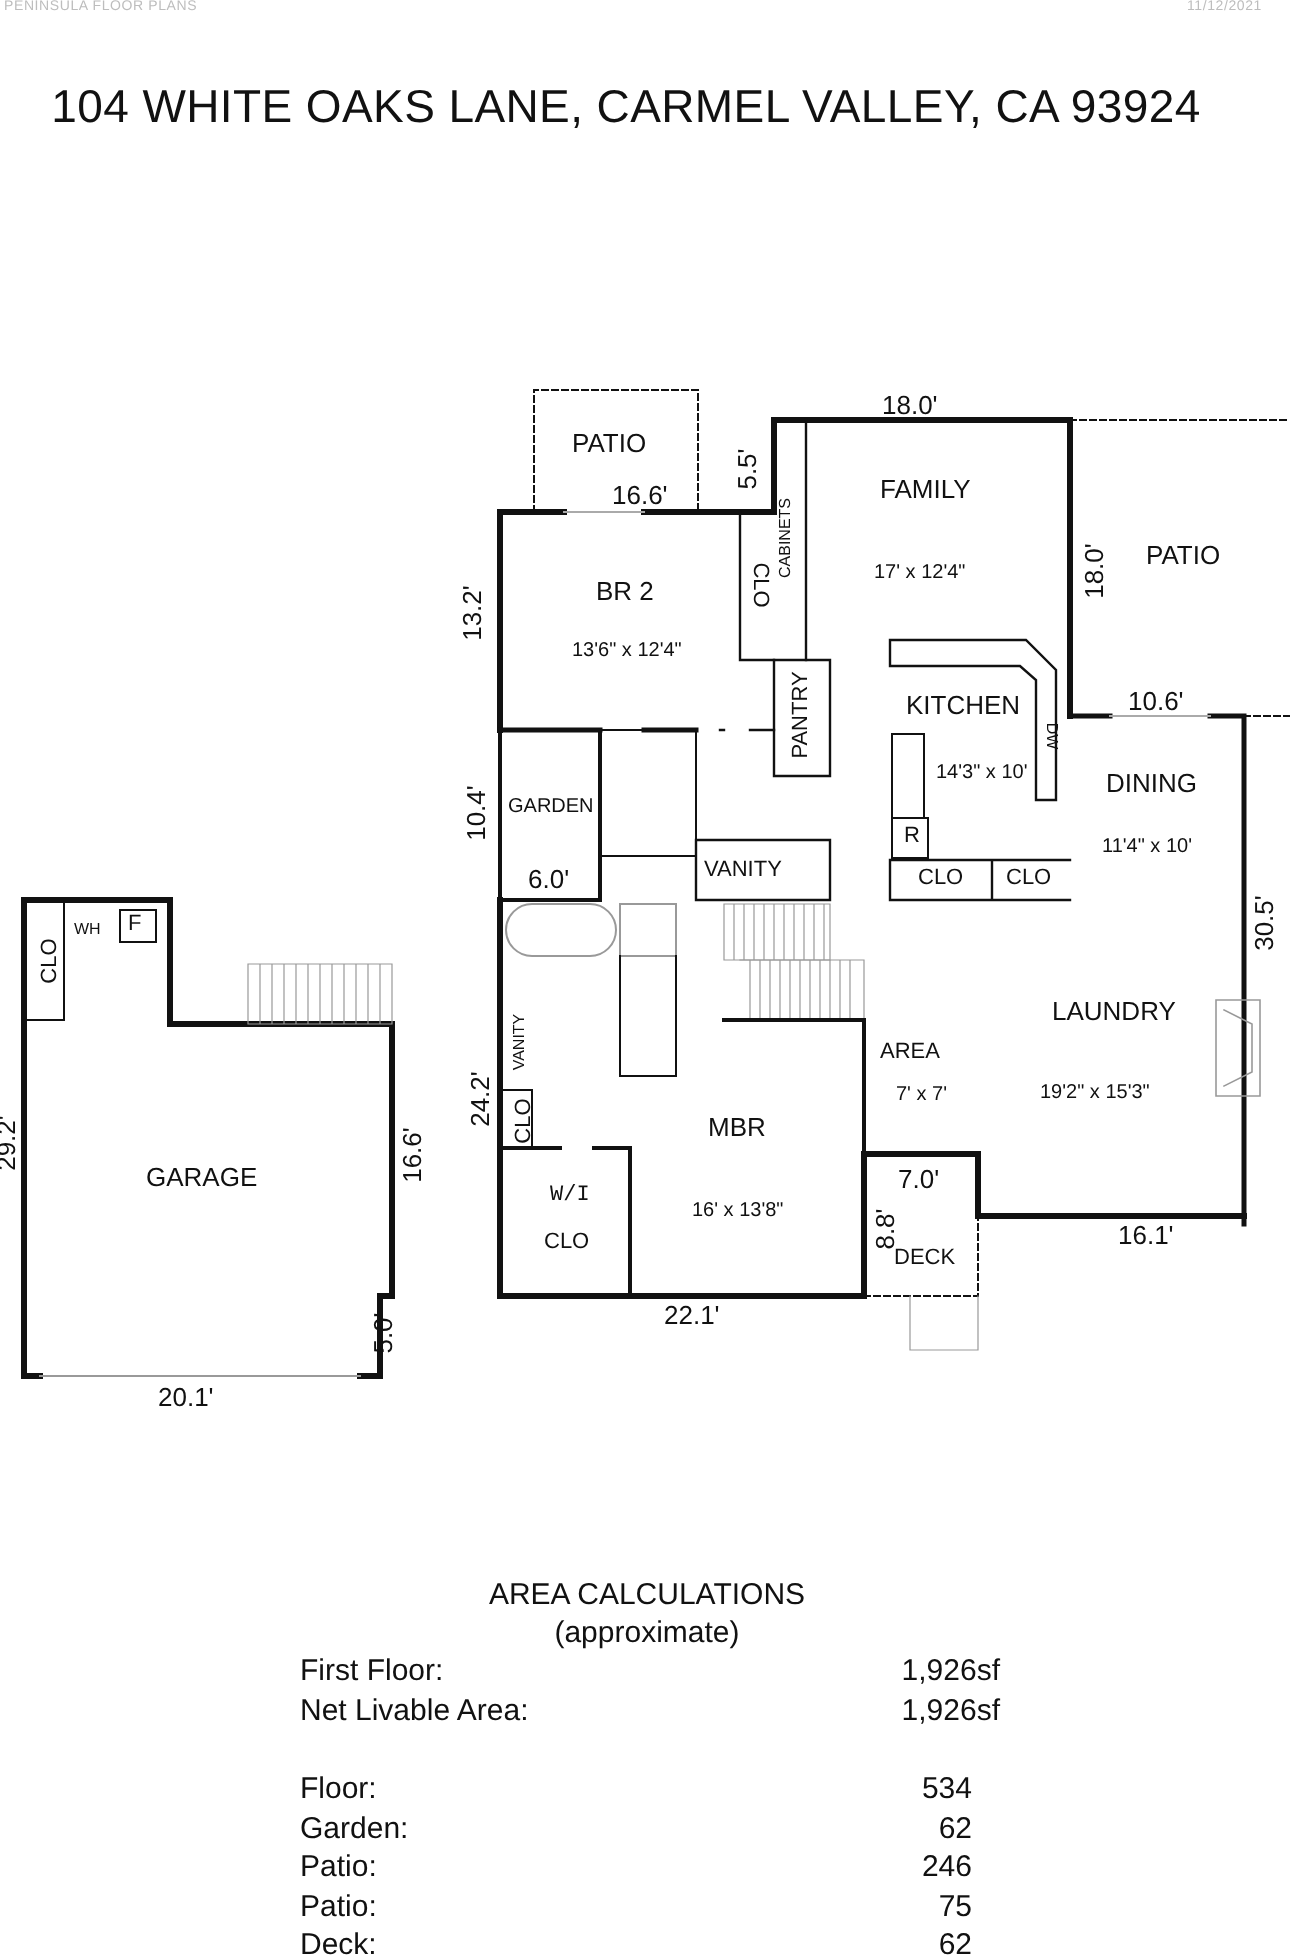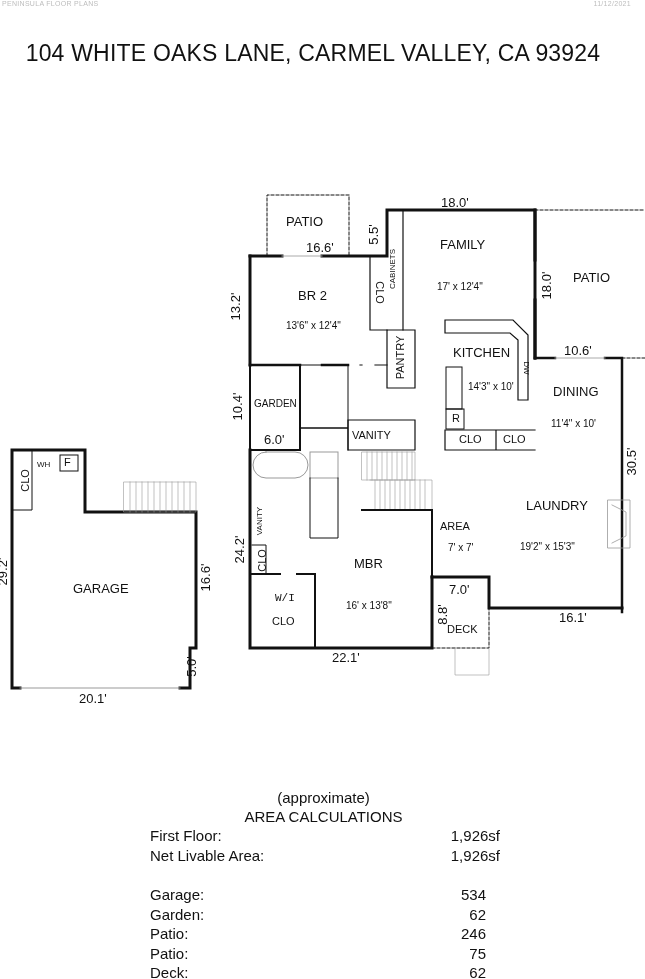--- a/index.html
+++ b/index.html
@@ -154,33 +154,33 @@
 <div class="lbl room" style="left:526px;top:499px;">LAUNDRY</div>
 <div class="lbl dim" style="left:520px;top:542px;">19'2" x 15'3"</div>
 <div class="lbl meas vert" style="left:618px;top:455px;">30.5'</div>
 <div class="lbl meas" style="left:539px;top:611px;margin-left:20px;">16.1'</div>
 
 <div class="lbl meas" style="left:449px;top:583px;">7.0'</div>
 <div class="lbl meas vert" style="left:432px;top:608px;">8.8'</div>
 <div class="lbl small" style="left:447px;top:624px;">DECK</div>
 
 <div class="area">
+  <div class="h1">AREA CALCULATIONS</div>
   <div class="h1">(approximate)</div>
-  <div class="h1">AREA CALCULATIONS</div>
   <div class="row">
     <span>First  Floor:</span>
     <span>1,926sf</span>
   </div>
   <div class="row">
     <span>Net Livable Area:</span>
     <span>1,926sf</span>
   </div>
   <div class="gap"></div>
   <div class="row">
-    <span>Garage:</span>
+    <span>Floor:</span>
     <span class="val2">534</span>
   </div>
   <div class="row">
     <span>Garden:</span>
     <span class="val2">62</span>
   </div>
   <div class="row">
     <span>Patio:</span>
     <span class="val2">246</span>
   </div>

